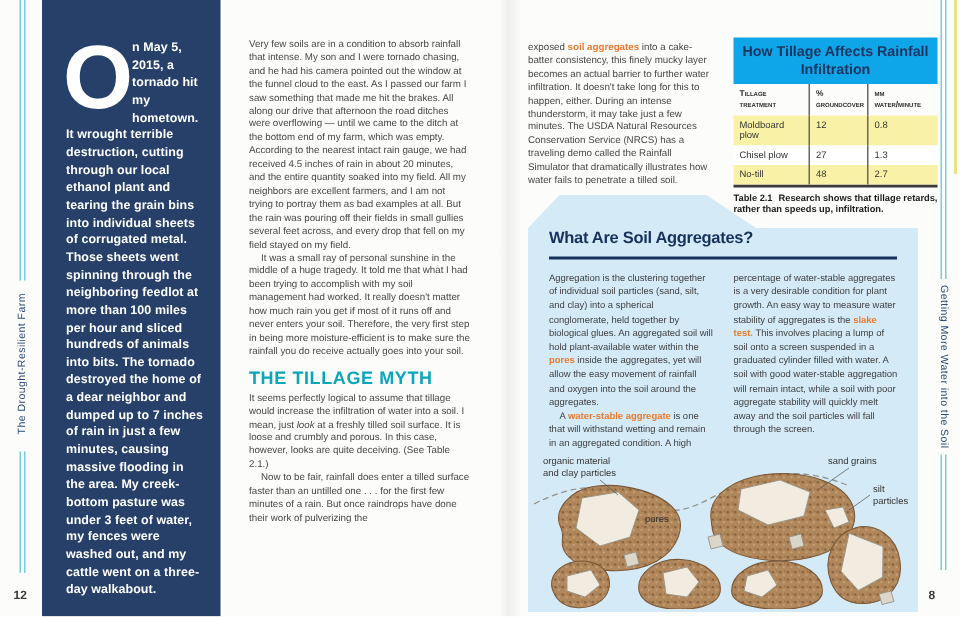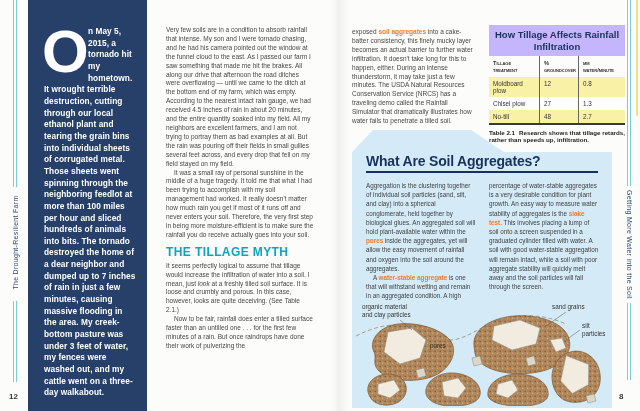--- a/index.html
+++ b/index.html
@@ -29,36 +29,36 @@
   
   .gutter{position:absolute;left:332px;top:0;width:16px;height:411px;
           background:linear-gradient(to right,rgba(0,0,0,0),rgba(0,0,0,.05) 45%,rgba(0,0,0,0));}
   .page-edge{position:absolute;left:636px;top:0;width:2px;height:116px;background:#e5e487;}
 
   
   .right-col{position:absolute;left:352px;top:28px;width:122px;font-size:6.5px;line-height:8.9px;color:#474747;}
 
   
   .tbl{position:absolute;left:489px;top:25px;width:136px;}
-  .tbl-title{background:#c4b5fd;color:#1d3560;font-weight:bold;font-size:9.5px;line-height:11.5px;
+  .tbl-title{background:#0ea5e9;color:#1d3560;font-weight:bold;font-size:9.5px;line-height:11.5px;
              text-align:center;padding:4px 4px;}
   .tbl-grid{border-bottom:2px solid #3a3a3a;}
   .trow{display:grid;grid-template-columns:50px 39px 47px;}
   .cell{padding:3px 3px 3px 4px;font-size:6.3px;color:#333;box-sizing:border-box;}
   .cell.c2,.cell.c3{border-left:1px solid #666;}
   .hdr .cell{font-variant:small-caps;font-weight:bold;font-size:5.6px;line-height:6.5px;padding-top:4px;padding-bottom:4px;color:#2e2e2e;}
   .r-yellow{background:#f9f2a6;}
   .r-white{background:#ffffff;}
   .tbl-caption{margin-top:4px;font-size:6.2px;line-height:7.4px;font-weight:bold;color:#1d1d1d;}
   .tbl-caption .cap-label{margin-right:4px;}
 
   
   .aqua-box{position:absolute;left:352px;top:130px;width:260px;height:278px;background:#d4ebf7;
             clip-path:polygon(0 22px,21px 0,119px 0,152px 22px,260px 22px,260px 278px,0 278px);}
-  .box-title{position:absolute;left:14px;top:23px;font-size:14px;font-weight:bold;color:#16325c;letter-spacing:-.2px;}
+  .box-title{position:absolute;left:14px;top:23px;font-size:11px;font-weight:bold;color:#16325c;letter-spacing:-.2px;}
   .box-rule{position:absolute;left:14px;top:41px;width:232px;height:2px;background:#16325c;}
   .box-col{position:absolute;top:51px;width:110px;font-size:6.3px;line-height:9.2px;color:#3f4042;}
   .box-col p{margin:0;}
   .box-col .p2{text-indent:7px;}
   .col-a{left:14px;} .col-b{left:137px;}
   .illu{position:absolute;left:2px;top:170px;width:256px;height:106px;}
   .illu text{font-size:6.3px;fill:#333;font-family:"Liberation Sans",sans-serif;}
 </style>
 </head>
 <body>

